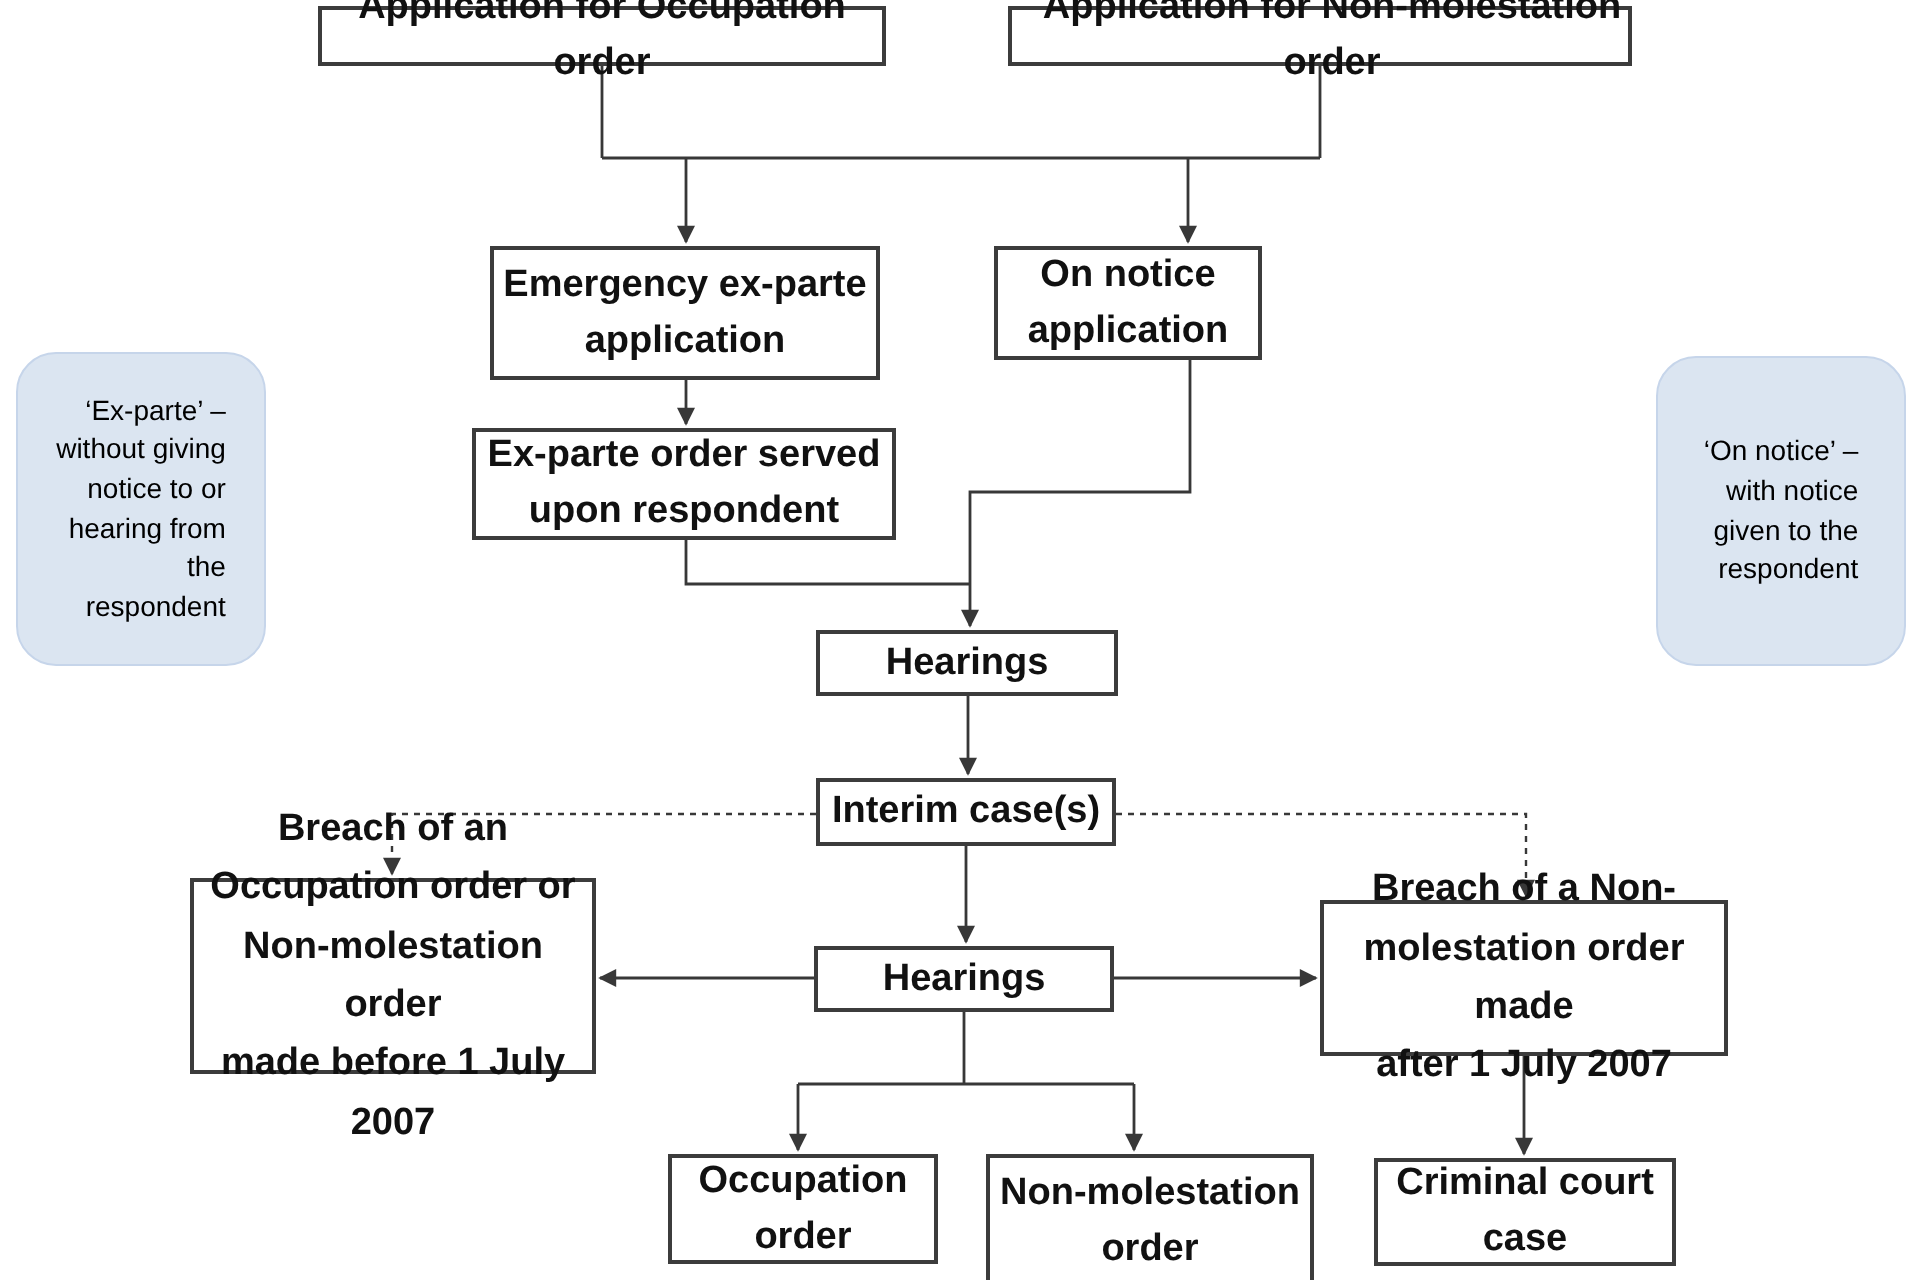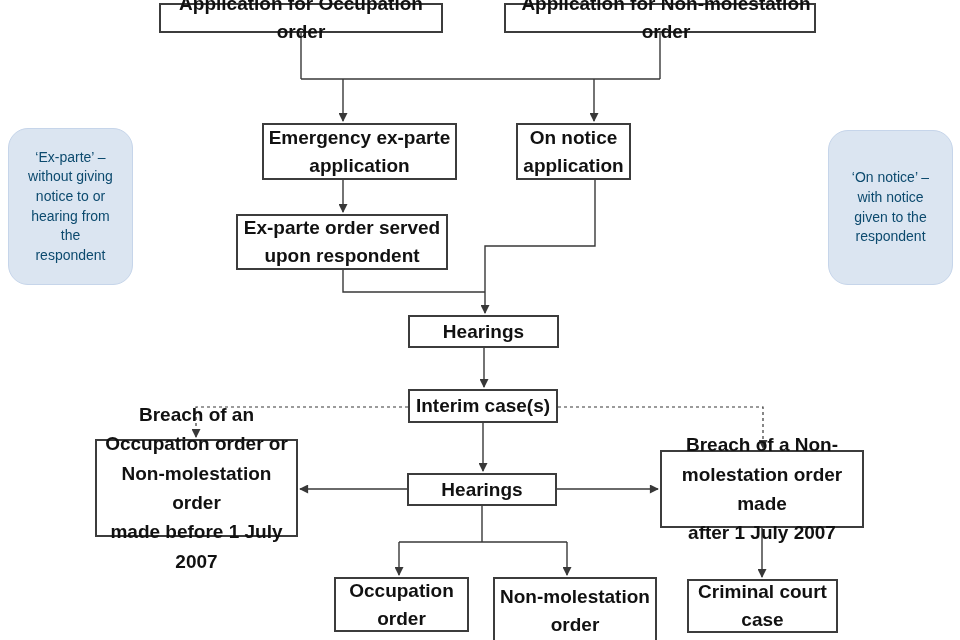--- a/index.html
+++ b/index.html
@@ -37,30 +37,31 @@
     text-align: center;
     white-space: pre-line;
     z-index: 2;
   }
   .note {
     position: absolute;
     box-sizing: border-box;
     background: #dbe5f1;
     border: 1px solid #c6d5ea;
     border-radius: 20px;
-    color: #0c4a6e;
+    color: #000000;
     font-weight: normal;
     font-size: 14px;
     line-height: 1.4;
     display: flex;
     align-items: center;
     justify-content: center;
-    text-align: center;
+    text-align: right;
     white-space: pre-line;
     z-index: 2;
+    margin-top: 48px;
   }
 </style>
 </head>
 <body>
 
 <div class="canvas">
 
   <svg class="connectors" width="960" height="640" viewBox="0 0 960 640" xmlns="http://www.w3.org/2000/svg">
     <defs>
       <marker id="arrow" viewBox="0 0 10 10" refX="9" refY="5" markerWidth="10" markerHeight="9" orient="auto-start-reverse" markerUnits="userSpaceOnUse">
@@ -97,24 +98,24 @@
     <g stroke="#383838" stroke-width="1.2" fill="none" stroke-dasharray="3 3">
       <path d="M408 407 L196 407 L196 437" marker-end="url(#arrow)"></path>
       <path d="M558 407 L763 407 L763 448" marker-end="url(#arrow)"></path>
     </g>
   </svg>
 
   <div class="node" style="left:159px; top:3px;  width:284px; height:30px;">Application for Occupation order</div>
 
   <div class="node" style="left:504px; top:3px;  width:312px; height:30px;padding-left:12px;">Application for Non-molestation order</div>
 
-  <div class="node" style="left:262px; top:123px; width:195px; height:57px;">Emergency ex-parte
+  <div class="node" style="left:245px; top:123px; width:195px; height:67px;">Emergency ex-parte
 application</div>
 
-  <div class="node" style="left:516px; top:123px; width:115px; height:57px;">On notice
+  <div class="node" style="left:497px; top:123px; width:134px; height:57px;">On notice
 application</div>
 
   <div class="node" style="left:236px; top:214px; width:212px; height:56px;">Ex-parte order served
 upon respondent</div>
 
   <div class="node" style="left:408px; top:315px; width:151px; height:33px;">Hearings</div>
 
   <div class="node" style="left:408px; top:389px; width:150px; height:34px;">Interim case(s)</div>
 
   <div class="node" style="left:407px; top:473px; width:150px; height:33px;">Hearings</div>

